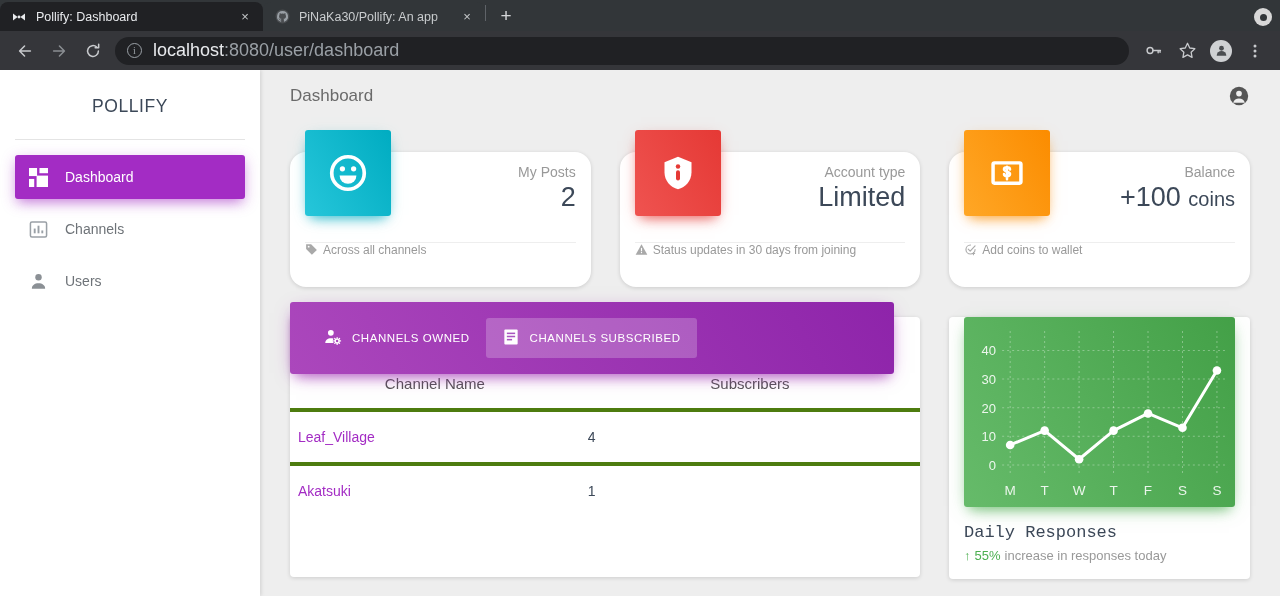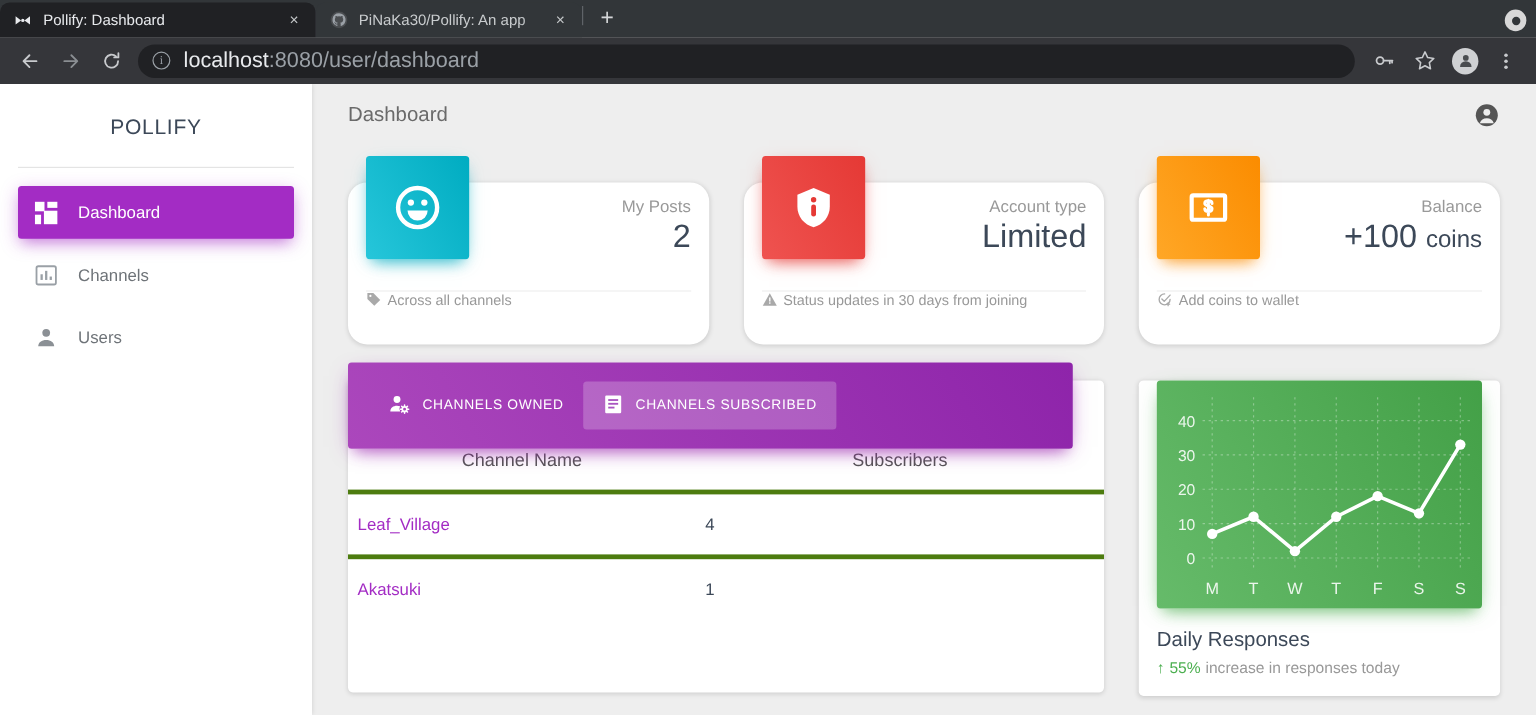--- a/index.html
+++ b/index.html
@@ -194,21 +194,21 @@
     box-shadow: 0 1px 4px 0 rgba(0,0,0,0.14);
     padding: 0 15px 16px;
     margin-top: 15px;
   }
   .chartbox {
     margin: -15px 0 0; height: 190px; border-radius: 3px;
     background: linear-gradient(60deg,#66bb6a,#43a047);
     box-shadow: 0 5px 18px -6px rgba(76,175,80,0.7), 0 8px 10px -5px rgba(76,175,80,0.42);
     position: relative; overflow: hidden;
   }
-  .chart-title { font-size: 17px; color: #3c4858; margin-top: 16px; font-weight: 400; }
+  .chart-title { font-size: 17px; color: #3c4858; margin-top: 16px; font-weight: 400; font-family: Liberation Mono, monospace; }
   .chart-sub { font-size: 13px; color: #999999; margin-top: 6px; display: flex; align-items: center; }
   .chart-sub .up { color: #4caf50; margin-right: 4px; display: flex; align-items: center; }
   .chart-sub .pct { color: #4caf50; margin-right: 4px; }
 </style>
 </head>
 <body>
 
 <div class="browser">
 
   <div class="tabstrip">

